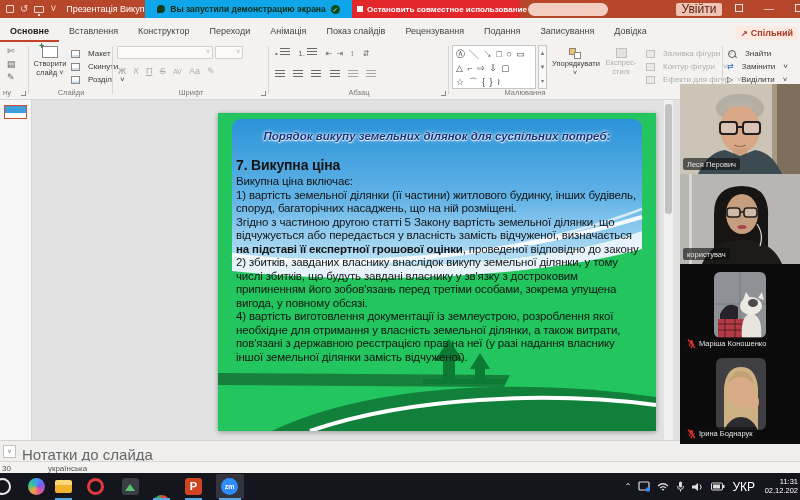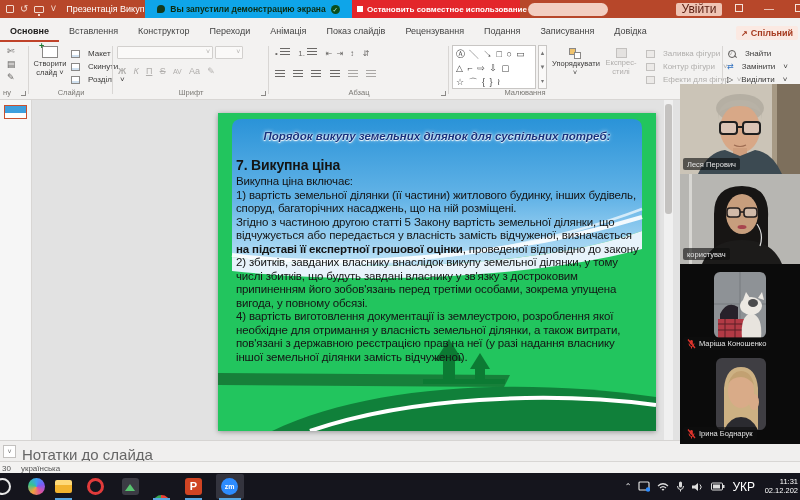--- a/index.html
+++ b/index.html
@@ -78,21 +78,21 @@
   .slide-title { position:absolute; top:17px; left:10px; right:10px; text-align:center; font-size:11.5px; font-weight:bold; font-style:italic; color:#17327e; text-shadow:0 0 2px #fff, 0 0 4px rgba(255,255,255,.95), 0 1px 1px rgba(255,255,255,.9); z-index:2; }
   .slide-body { position:absolute; top:44px; left:18px; width:404px; font-size:11.5px; line-height:13.5px; color:#141414; z-index:2; letter-spacing:-0.15px; }
   .slide-body .h { font-size:14px; font-weight:bold; line-height:17px; margin-bottom:1px; }
   .slide-body b { font-weight:bold; }
 
   
   .notes-row { position:absolute; left:0; top:440px; width:800px; height:21px; background:#f0efee; border-top:1px solid #d6d4d2; }
   .notes-collapse { position:absolute; left:3px; top:4px; width:13px; height:13px; background:#fff; border:1px solid #c3c1bf; font-size:7px; color:#777; text-align:center; line-height:12px; cursor:pointer; }
   .notes-text { position:absolute; left:22px; top:5px; font-size:15px; color:#666; cursor:text; }
   .statusbar { position:absolute; left:0; top:461px; width:800px; height:12px; background:#f3f2f1; border-top:1px solid #d8d6d4; font-size:8px; color:#555; }
-  .sb-left { position:absolute; left:2px; top:1.5px; display:flex; gap:10px; }
+  .sb-left { position:absolute; left:2px; top:1.5px; display:flex; gap:37px; }
   .sb-right { position:absolute; right:2px; top:0; height:12px; display:flex; align-items:center; gap:9px; }
   .sb-item { display:flex; align-items:center; gap:3px; cursor:pointer; white-space:nowrap; }
   .bubble-ic { width:8px; height:6px; border:1px solid #666; border-radius:2px; }
   .notes-ic { width:9px; height:7px; background:repeating-linear-gradient(#666 0 1px, transparent 1px 3px); }
   .view-ic { font-size:9px; color:#555; cursor:pointer; }
   .view-ic.active { background:#dcdad8; padding:0 2px; }
   .zoom-track { width:58px; height:1px; background:#8a8886; position:relative; cursor:pointer; }
   .zoom-thumb { position:absolute; left:26px; top:-3px; width:3px; height:7px; background:#605e5c; }
 
   

